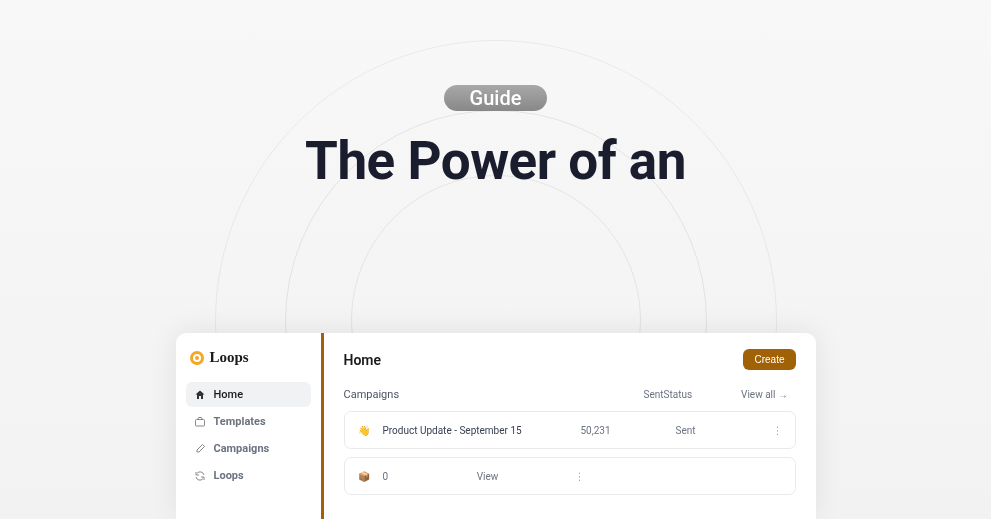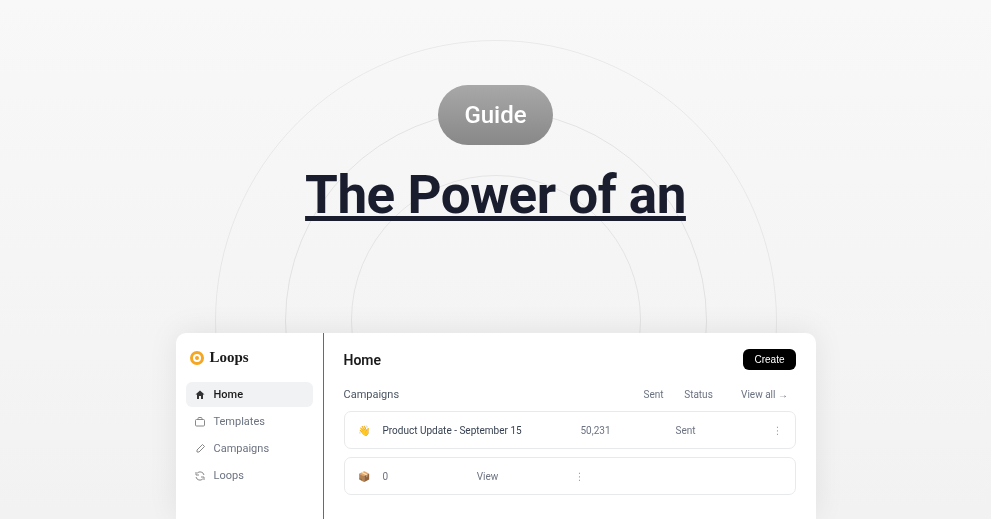--- a/index.html
+++ b/index.html
@@ -55,51 +55,50 @@
     .header-area {
       position: relative;
       z-index: 1;
       text-align: center;
       padding-top: 85px;
     }
     .badge {
       display: inline-block;
       background: linear-gradient(180deg, #a8a8a8 0%, #888 100%);
       color: #fff;
-      font-size: 24px;
+      font-size: 20px;
       font-weight: 500;
-      padding: 16px 26px;
+      padding: 1px 26px;
       border-radius: 100px;
       margin-bottom: 20px;
     }
     .title {
       font-size: 53px;
       font-weight: 700;
       color: #1a1d2e;
       line-height: 1.15;
       letter-spacing: -0.5px;
-      text-decoration: underline;
     }
     .app-window {
       position: absolute;
       bottom: 0;
       left: 50%;
       transform: translateX(-50%);
       width: 640px;
       background: #fff;
       border-radius: 10px 10px 0 0;
       box-shadow: 0 -2px 30px rgba(0,0,0,0.08);
       display: flex;
       z-index: 2;
       overflow: hidden;
     }
     .sidebar {
       width: 148px;
       padding: 16px 10px;
-      border-right: 1px solid #a16207;
+      border-right: 3px solid #a16207;
     }
     .logo {
       display: flex;
       align-items: center;
       gap: 6px;
       margin-bottom: 16px;
       padding-left: 4px;
     }
     .logo-mark {
       width: 14px;
@@ -128,20 +127,21 @@
     .nav-item {
       display: flex;
       align-items: center;
       gap: 8px;
       padding: 6px 8px;
       border-radius: 6px;
       font-size: 11px;
       color: #6b7280;
       margin-bottom: 2px;
       cursor: pointer;
+      font-weight: bold;
     }
     .nav-item.active {
       background: #f1f2f4;
       color: #1a1a1a;
       font-weight: 500;
     }
     .nav-icon {
       width: 12px;
       height: 12px;
       display: flex;
@@ -159,39 +159,39 @@
       justify-content: space-between;
       align-items: center;
       margin-bottom: 18px;
     }
     .main-title {
       font-size: 14px;
       font-weight: 600;
       color: #1a1a1a;
     }
     .create-btn {
-      background: #000000;
+      background: #a16207;
       color: #fff;
       border: none;
       border-radius: 6px;
       padding: 5px 11px;
       font-size: 10px;
       font-weight: 500;
       cursor: pointer;
     }
     .section-header {
       display: flex;
       align-items: center;
       margin-bottom: 10px;
       font-size: 10px;
       color: #6b7280;
     }
     .sec-title { flex: 1; color: #4b5563; font-size: 11px; }
     .col-sent { width: 70px; text-align: right; }
-    .col-status { width: 70px; text-align: center; }
+    .col-status { width: 70px; text-align: left; }
     .col-viewall { width: 62px; text-align: center; cursor: pointer; }
     .campaign-row {
       display: flex;
       align-items: center;
       border: 1px solid #e8e9eb;
       border-radius: 7px;
       padding: 10px 12px;
       margin-bottom: 8px;
       font-size: 10px;
     }

